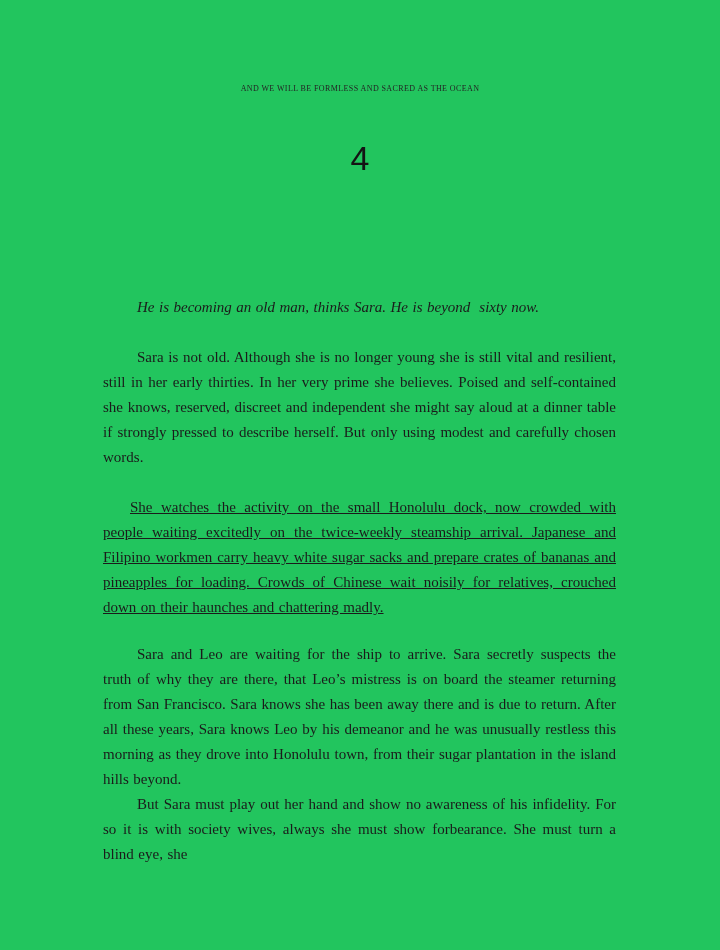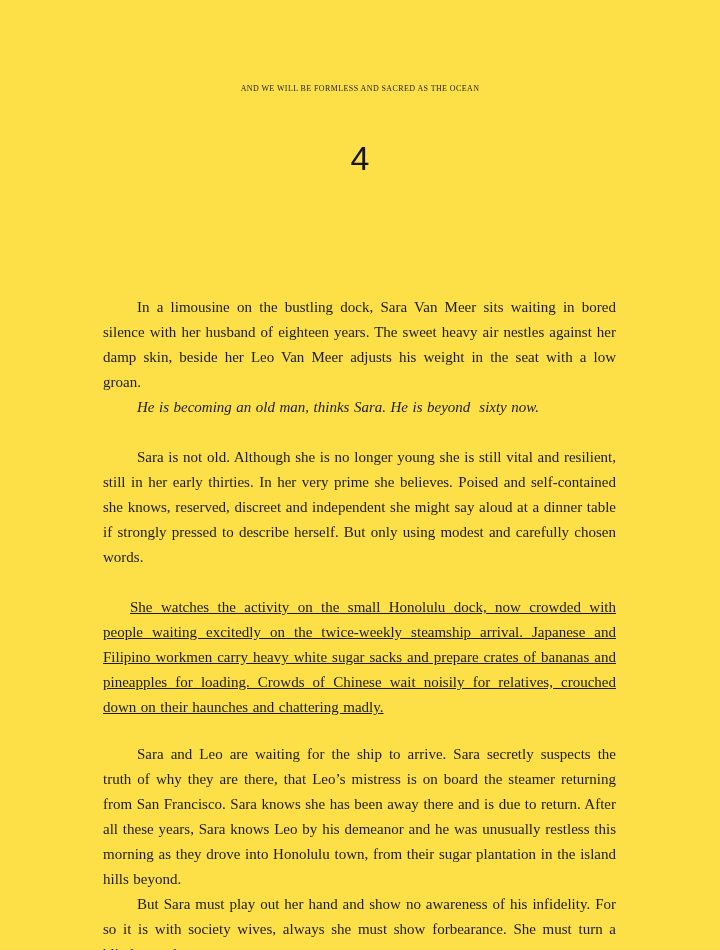--- a/index.html
+++ b/index.html
@@ -4,21 +4,21 @@
 <style>
   html, body {
     margin: 0;
     padding: 0;
     background: #ffffff;
   }
   .page {
     position: relative;
     width: 720px;
     height: 950px;
-    background: #fde047;
+    background: #22c55e;
     font-family: "Liberation Serif", serif;
     color: #1b1b1b;
     overflow: hidden;
   }
   .running-header {
     position: absolute;
     top: 84px;
     left: 0;
     width: 720px;
     text-align: center;
@@ -73,21 +73,20 @@
 <body>
 
 <div class="page">
 
   <div class="running-header">AND WE WILL BE FORMLESS AND SACRED AS THE OCEAN</div>
 
   <div class="chapter-number">4</div>
 
   <div class="body-text">
 
-    <p class="para">In a limousine on the bustling dock, Sara Van Meer sits waiting in bored silence with her husband of eighteen years. The sweet heavy air nestles against her damp skin, beside her Leo Van Meer adjusts his weight in the seat with a low groan.</p>
 
     <p class="para para-italic">He is becoming an old man, thinks Sara. He is beyond  sixty now.</p>
 
     <p class="para gap-before">Sara is not old. Although she is no longer young she is still vital and resilient, still in her early thirties. In her very prime she believes. Poised and self-contained she knows, reserved, discreet and independent she might say aloud at a dinner table if strongly pressed to describe herself. But only using modest and carefully chosen words.</p>
 
     <p class="para gap-before indent-sm">She watches the activity on the small Honolulu dock, now crowded with people waiting excitedly on the twice-weekly steamship arrival. Japanese and Filipino workmen carry heavy white sugar sacks and prepare crates of bananas and pineapples for loading. Crowds of Chinese wait noisily for relatives, crouched down on their haunches and chattering madly.</p>
 
     <p class="para gap-before-sm">Sara and Leo are waiting for the ship to arrive. Sara secretly suspects the truth of why they are there, that Leo’s mistress is on board the steamer returning from San Francisco. Sara knows she has been away there and is due to return. After all these years, Sara knows Leo by his demeanor and he was unusually restless this morning as they drove into Honolulu town, from their sugar plantation in the island hills beyond.</p>
 
     <p class="para">But Sara must play out her hand and show no awareness of his infidelity. For so it is with society wives, always she must show forbearance. She must turn a blind eye, she</p>

